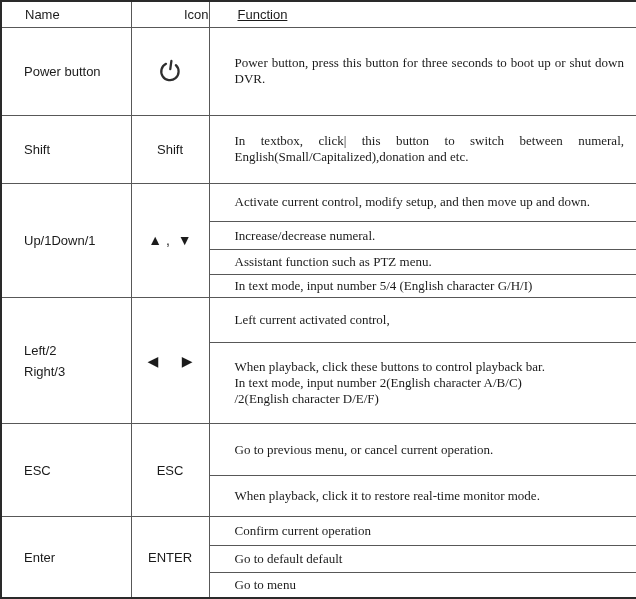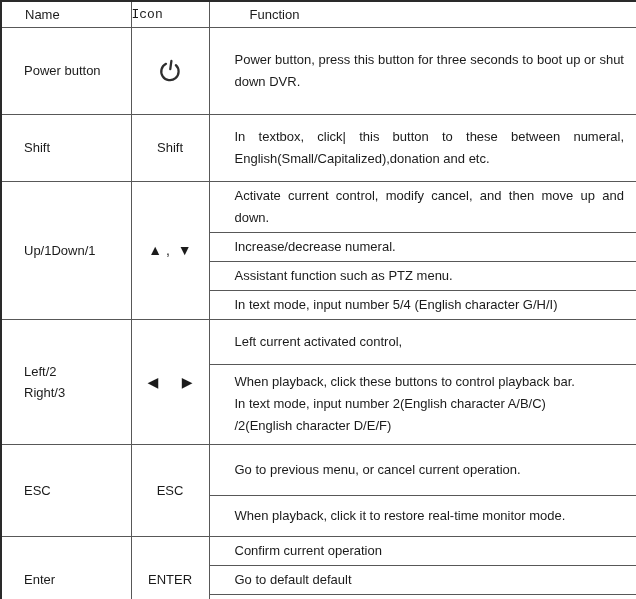--- a/index.html
+++ b/index.html
@@ -14,24 +14,24 @@
   }
   td {
     border:1px solid #585858;
     font-size:13px; color:#1b1b1b;
     vertical-align:middle;
     padding:0; overflow:hidden;
     background:#fff;
   }
   td.name  { padding-left:22px; white-space:pre-line; line-height:21px; }
   td.icon  { text-align:center; white-space:pre; }
-  td.fn    { padding:3px 12px 3px 25px; text-align:justify; white-space:pre-line; line-height:22px; }
+  td.fn    { padding:3px 12px 3px 25px; text-align:justify; white-space:pre-line; line-height:16px;font-family:Liberation Serif, serif; }
   td.h-name { padding-left:23px; }
-  td.h-icon { text-align:left;font-family:Liberation Mono, monospace; }
-  td.h-fn   { padding-left:40px; }
+  td.h-icon { text-align:right; }
+  td.h-fn   { padding-left:28px;text-decoration:underline; }
   .tri { font-size:14px; letter-spacing:0; }
   .power-icon svg { display:block; margin:0 auto; }
 </style>
 </head>
 <body>
 
 <div class="page">
   <table class="manual">
     <colgroup>
       <col style="width:130px">
@@ -55,27 +55,27 @@
             <line x1="12" y1="2.6" x2="12" y2="10.2"></line>
           </g>
         </svg>
       </td>
       <td class="fn">Power button, press this button for three seconds to boot up or shut down DVR.</td>
     </tr>
 
     <tr style="height:67px">
       <td class="name">Shift</td>
       <td class="icon">Shift</td>
-      <td class="fn">In textbox, click| this button to these between numeral, English(Small/Capitalized),donation and etc.</td>
+      <td class="fn">In textbox, click| this button to switch between numeral, English(Small/Capitalized),donation and etc.</td>
     </tr>
 
     <tr style="height:38px">
       <td class="name" rowspan="4">Up/1Down/1</td>
       <td class="icon tri" rowspan="4">▲ ,  ▼</td>
-      <td class="fn">Activate current control, modify cancel, and then move up and down.</td>
+      <td class="fn">Activate current control, modify setup, and then move up and down.</td>
     </tr>
     <tr style="height:28px">
       <td class="fn">Increase/decrease numeral.</td>
     </tr>
     <tr style="height:24px">
       <td class="fn">Assistant function such as PTZ menu.</td>
     </tr>
     <tr style="height:20px">
       <td class="fn">In text mode, input number 5/4 (English character G/H/I)</td>
     </tr>

